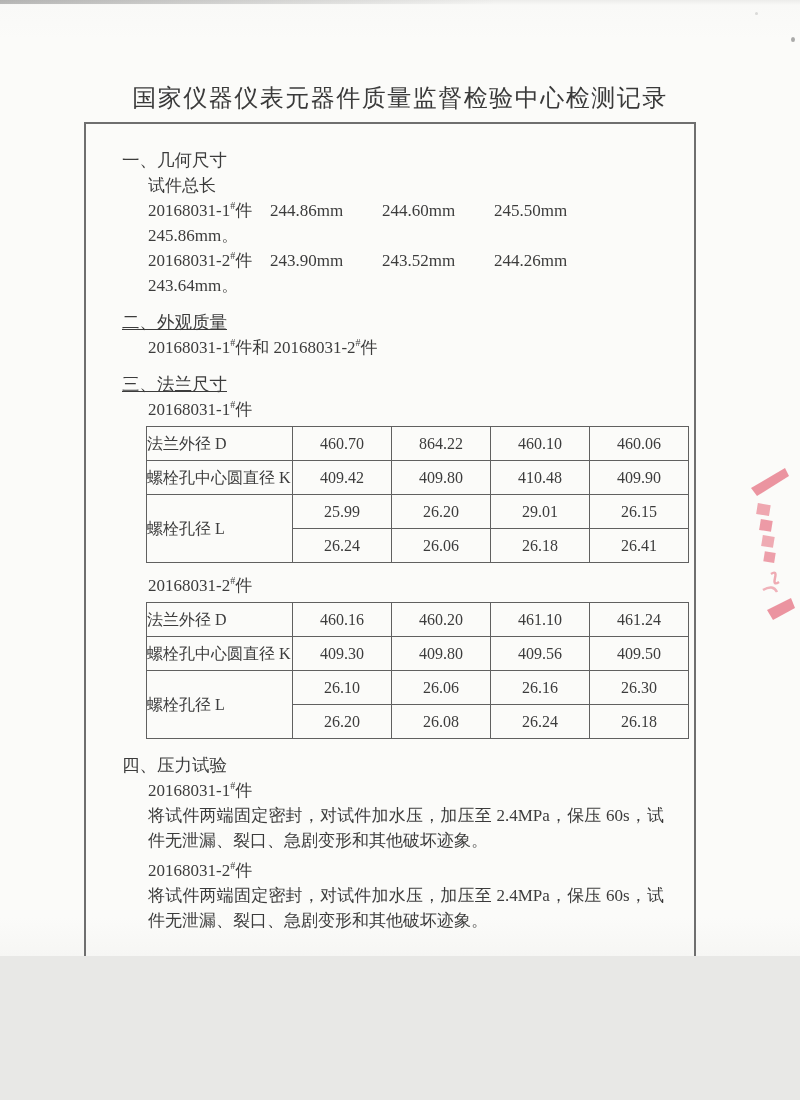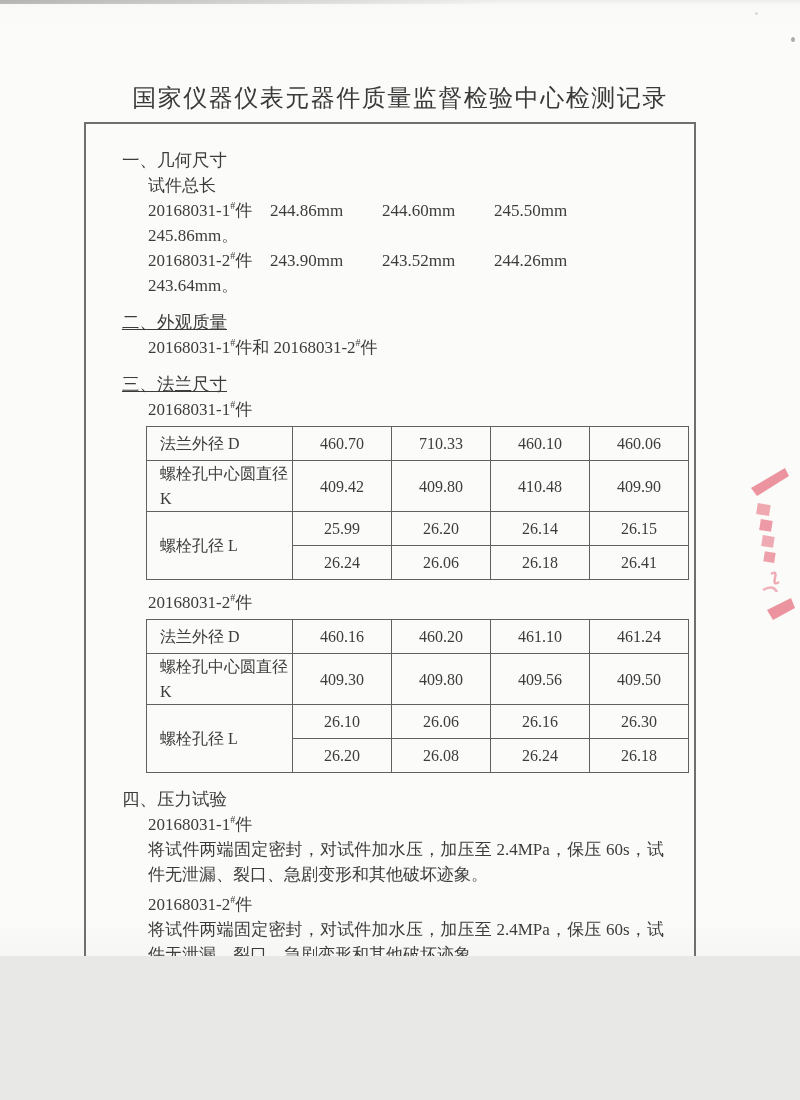--- a/index.html
+++ b/index.html
@@ -30,21 +30,21 @@
   .gap-md { margin-top:14px; }
   sup.hash { font-size:10px; vertical-align:super; line-height:0; }
   .meas-row .lbl { display:inline-block; width:122px; }
   .meas-row .val { display:inline-block; width:112px; }
   .para { width:516px; text-align:justify; }
   .spec-table {
     border-collapse:collapse; margin-left:24px; margin-top:4px;
     font-size:16px; color:#3c3c3c;
   }
   .spec-table td { border:1.5px solid #606060; height:34px; }
-  .spec-table td.rowlbl { width:146px; padding-left:13px; text-align:left; }
+  .spec-table td.rowlbl { width:146px; text-align:left; }
   .spec-table td.num { width:99px; text-align:center; }
   .page-footer {
     position:absolute; top:990px; left:98px; width:612px;
     text-align:right; padding-right:6px;
     font-size:16px; letter-spacing:6px; color:#4a4a4a;
   }
   .stamp {
     position:absolute; left:733px; top:462px; width:64px; height:170px;
     filter:blur(.4px); opacity:.85; pointer-events:none;
   }
@@ -77,36 +77,36 @@
 
     <div class="sec-heading gap-sm">三、法兰尺寸</div>
     <div class="indent">
       <span>20168031-1</span><sup class="hash">#</sup><span>件</span>
     </div>
     <table class="spec-table">
       <tbody>
           <tr>
         <td class="rowlbl">法兰外径 D</td>
         <td class="num">460.70</td>
-        <td class="num">710.33</td>
+        <td class="num">864.22</td>
         <td class="num">460.10</td>
         <td class="num">460.06</td>
       </tr>
       <tr>
         <td class="rowlbl">螺栓孔中心圆直径 K</td>
         <td class="num">409.42</td>
         <td class="num">409.80</td>
         <td class="num">410.48</td>
         <td class="num">409.90</td>
       </tr>
       <tr>
         <td class="rowlbl" rowspan="2">螺栓孔径 L</td>
         <td class="num">25.99</td>
         <td class="num">26.20</td>
-        <td class="num">26.14</td>
+        <td class="num">29.01</td>
         <td class="num">26.15</td>
       </tr>
       <tr>
         <td class="num">26.24</td>
         <td class="num">26.06</td>
         <td class="num">26.18</td>
         <td class="num">26.41</td>
       </tr>
     </tbody>
       </table>

